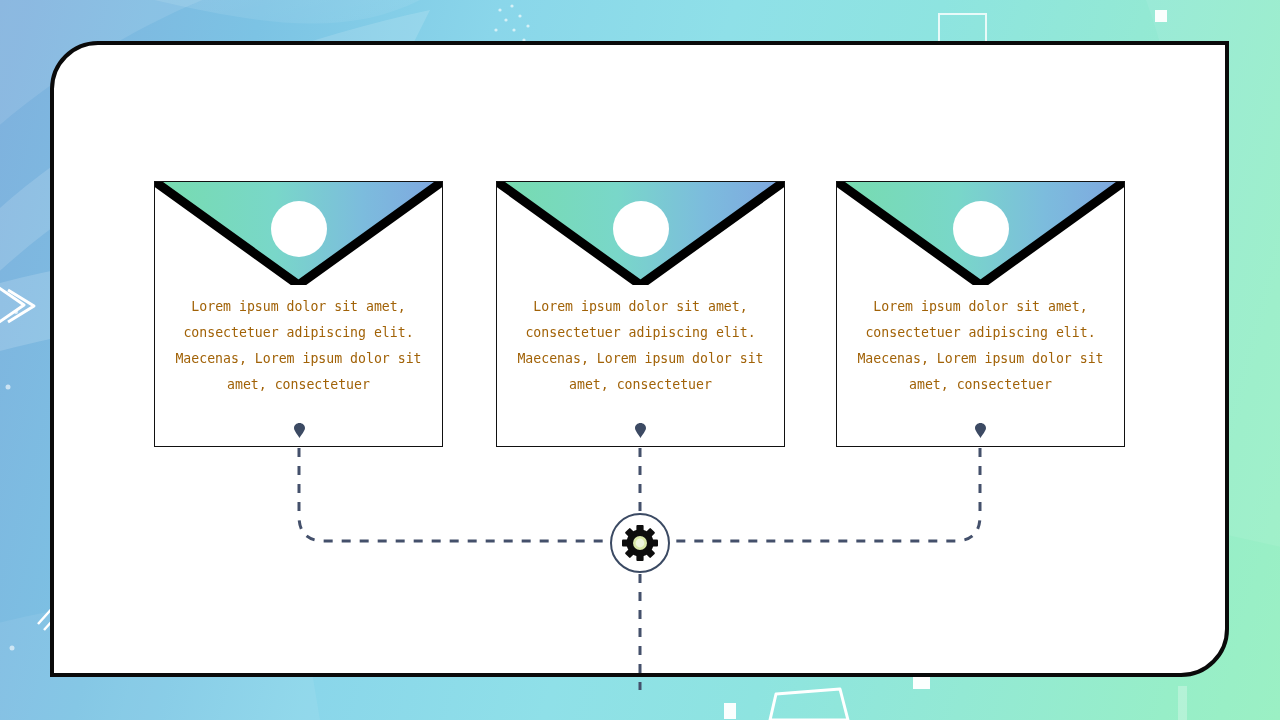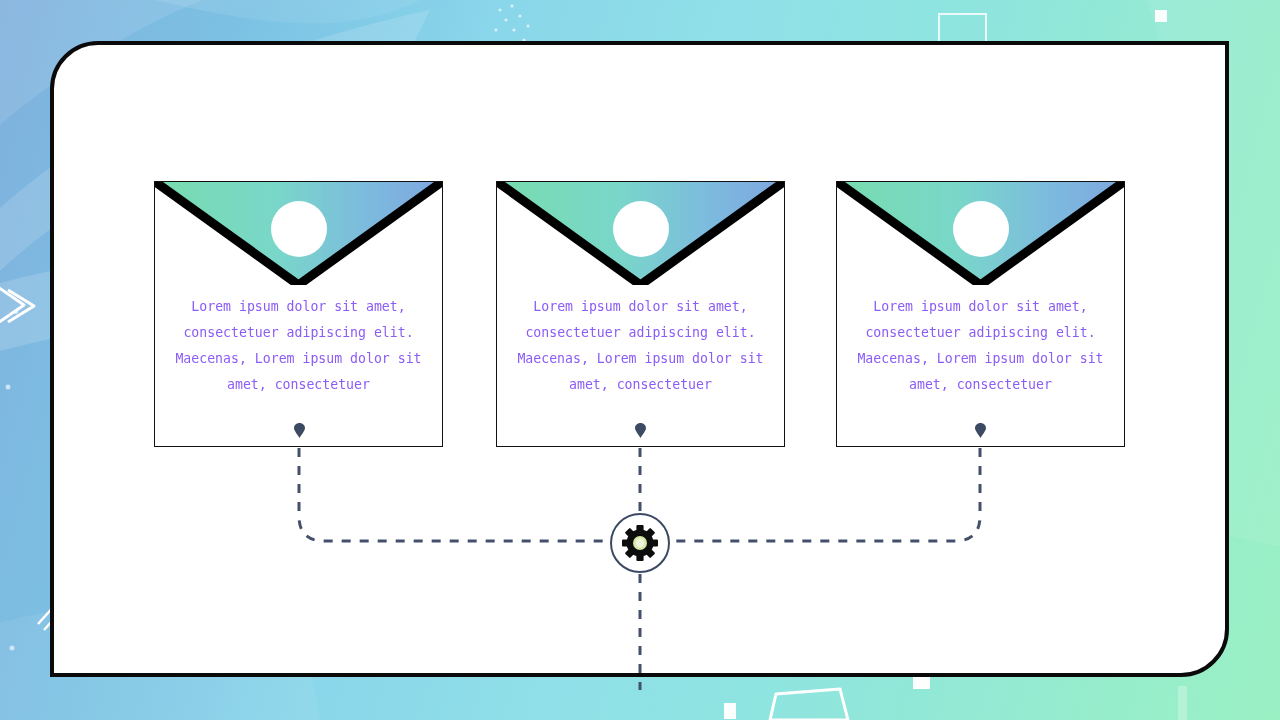--- a/index.html
+++ b/index.html
@@ -99,21 +99,21 @@
   .card-body {
     position: absolute;
     left: 0;
     right: 0;
     top: 112px;
     padding: 0 14px;
     text-align: center;
     font-family: "DejaVu Sans Mono", "Liberation Mono", monospace;
     font-size: 13.2px;
     line-height: 26px;
-    color: #8b5cf6;
+    color: #a16207;
     letter-spacing: 0px;
   }
 
   
   .pin {
     position: absolute;
     width: 11px;
     height: 15px;
     pointer-events: auto;
   }

